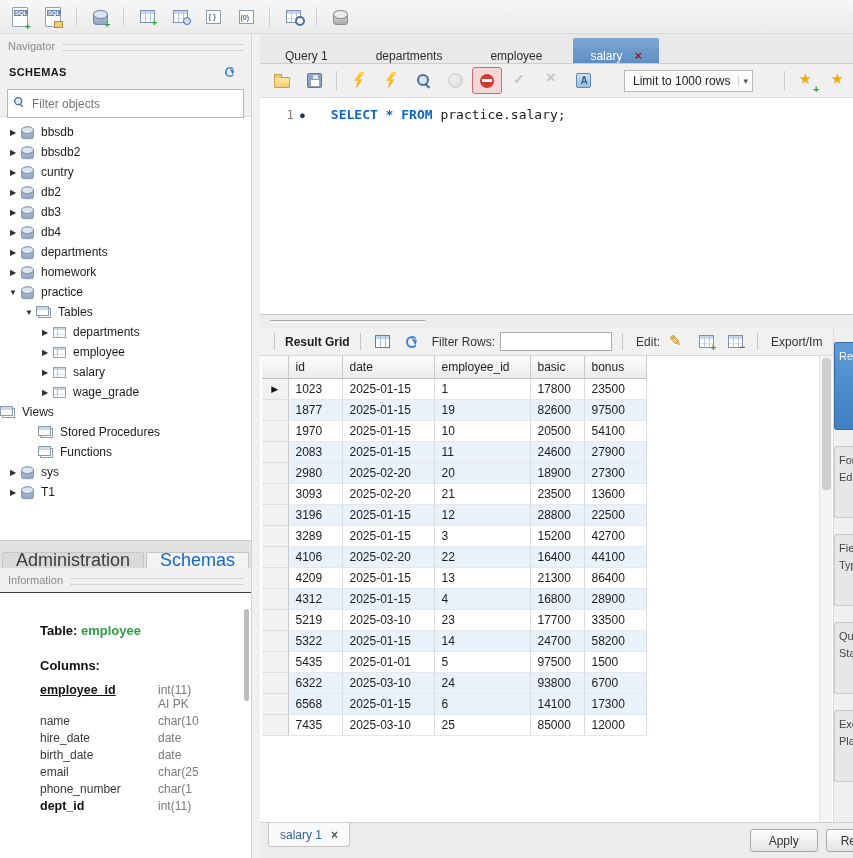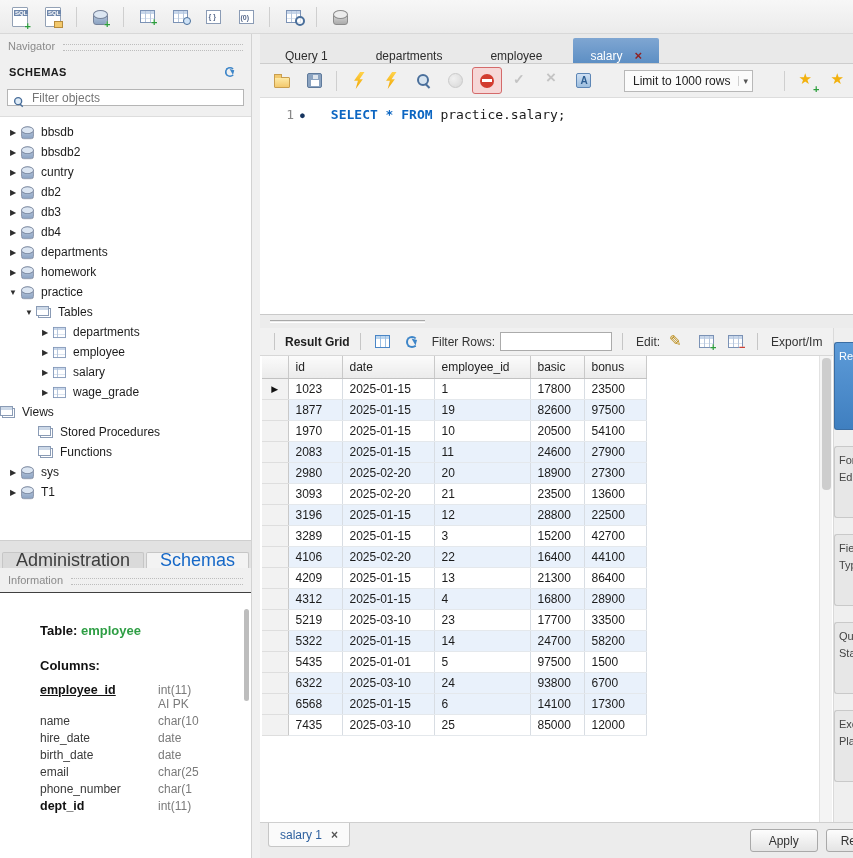--- a/index.html
+++ b/index.html
@@ -70,21 +70,21 @@
   .dd-arrow{font-size:9px;color:#555;border-left:1px solid #cfcfcf;padding-left:4px}
 
   
   #left-panel{position:absolute;left:0;top:34px;width:252px;bottom:0;display:flex;flex-direction:column;background:#f0f0f0;border-right:1px solid #d2d2d2}
   .panel-header{height:24px;display:flex;align-items:center;padding:0 8px;color:#8a8a8a;font-size:11px;gap:8px;flex:none}
   .dots{flex:1;height:7px;border-top:1px dotted #bdbdbd;border-bottom:1px dotted #bdbdbd;margin-top:3px}
   #schemas-bar{height:28px;display:flex;align-items:center;padding:0 9px;flex:none}
   .schemas-title{font-weight:bold;font-size:11px;color:#1a1a1a;letter-spacing:.4px;flex:1}
   #filter-box{height:30px;padding:3px 7px;position:relative;flex:none}
   #filter-box .ic-search{position:absolute;left:11px;top:8px;transform:scale(.7)}
-  #filter-box input{width:100%;height:17px;border:1px solid #b5b5b5;padding-left:24px;font-size:12px;color:#333;background:#fff;font-family:inherit}
+  #filter-box input{width:100%;height:29px;border:1px solid #b5b5b5;padding-left:24px;font-size:12px;color:#333;background:#fff;font-family:inherit}
   #tree{height:424px;background:#fff;border-top:1px solid #ddd;overflow:hidden;padding-top:5px;flex:none}
   .tree-item{height:20px;display:flex;align-items:center;font-size:12px;color:#1c1c1c;cursor:default}
   .twisty{width:14px;font-size:8px;color:#2e2e2e;text-align:center;flex:none}
   .tree-label{margin-left:6px;white-space:nowrap}
   #nav-tabs{height:28px;display:flex;align-items:flex-end;background:#e2e2e2;border-top:1px solid #cfcfcf;padding-left:2px;gap:2px;flex:none}
   .nav-tab{height:16px;padding:0 13px;display:flex;align-items:center;font-size:18px;color:#3c3c3c;background:#dadada;border:1px solid #c6c6c6;border-bottom:none;border-radius:2px 2px 0 0}
   .nav-tab.active{background:#f3f3f3;color:#1668c7}
   #info-panel{flex:1;background:#fff;border-top:1px solid #404040;position:relative;padding:30px 8px 0 40px}
   .info-table-line{font-size:13px;font-weight:bold;color:#111;margin-bottom:20px}
   .green{color:#2e9e44}

